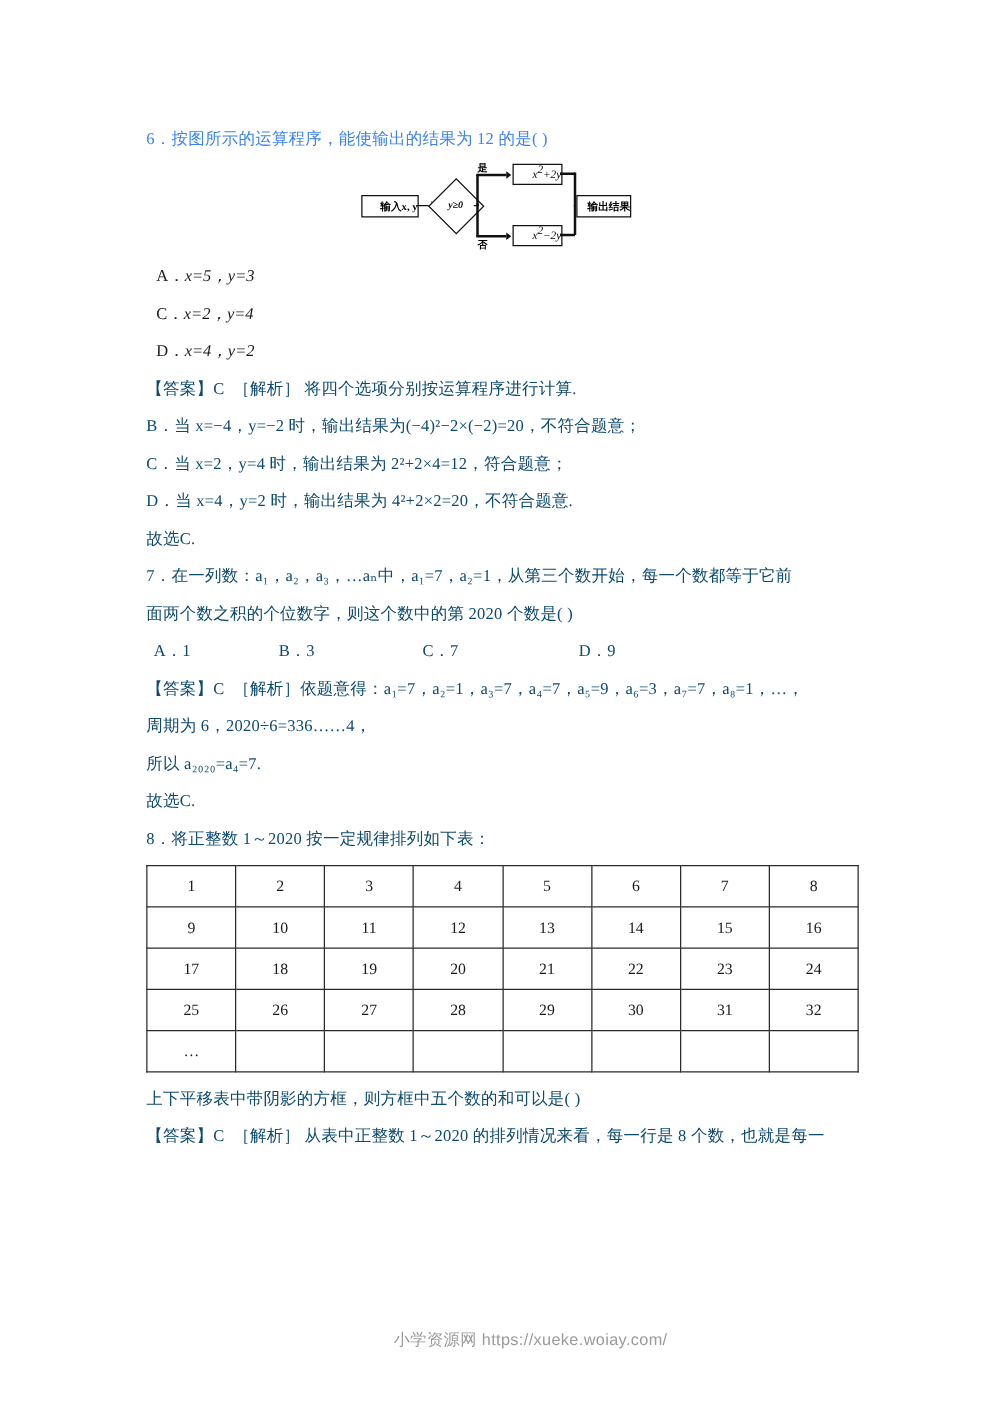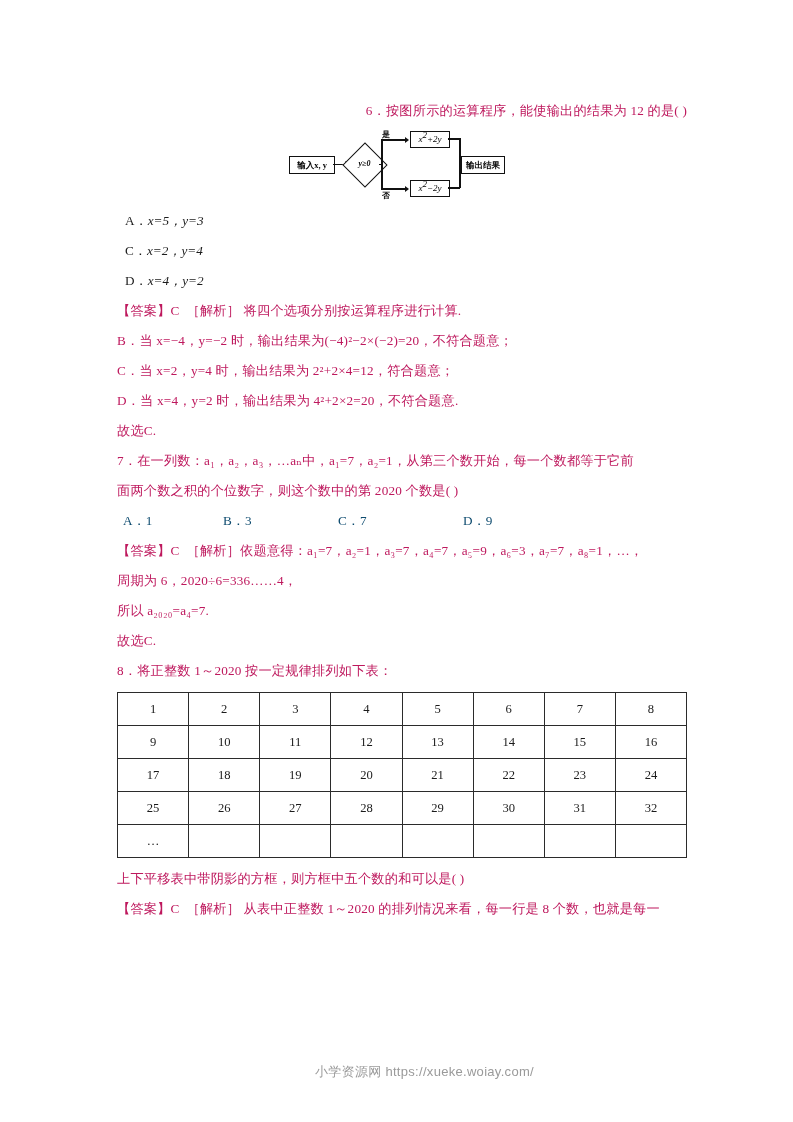--- a/index.html
+++ b/index.html
@@ -27,30 +27,29 @@
     position: absolute;
     left: 117px;
     top: 96px;
     width: 570px;
   }
 
   
   .q-line {
     font-size: 13.2px;
     line-height: 30px;
-    color: #be185d;
+    color: #3b82f6;
     letter-spacing: 0.2px;
     white-space: nowrap;
-    text-align: right;
   }
 
   .para {
     font-size: 13.2px;
     line-height: 30px;
-    color: #be185d;
+    color: #0c4a6e;
     letter-spacing: 0.2px;
   }
 
   .indent-opt {
     font-size: 13.2px;
     line-height: 30px;
     padding-left: 8px;
     color: #1b1b1b;
   }
 
@@ -88,21 +87,21 @@
     position: absolute;
     border: 1.6px solid #111;
     background: #fff;
     font-size: 8.5px;
     font-weight: bold;
     text-align: center;
     color: #000;
     line-height: 1;
     display: flex;
     align-items: center;
-    justify-content: center;
+    justify-content: flex-end;
     font-family: "Liberation Serif", serif;
   }
   .fbox.mathbox {
     font-weight: normal;
     font-style: italic;
     font-size: 9px;
   }
   .fdiamond {
     position: absolute;
     width: 30px;

